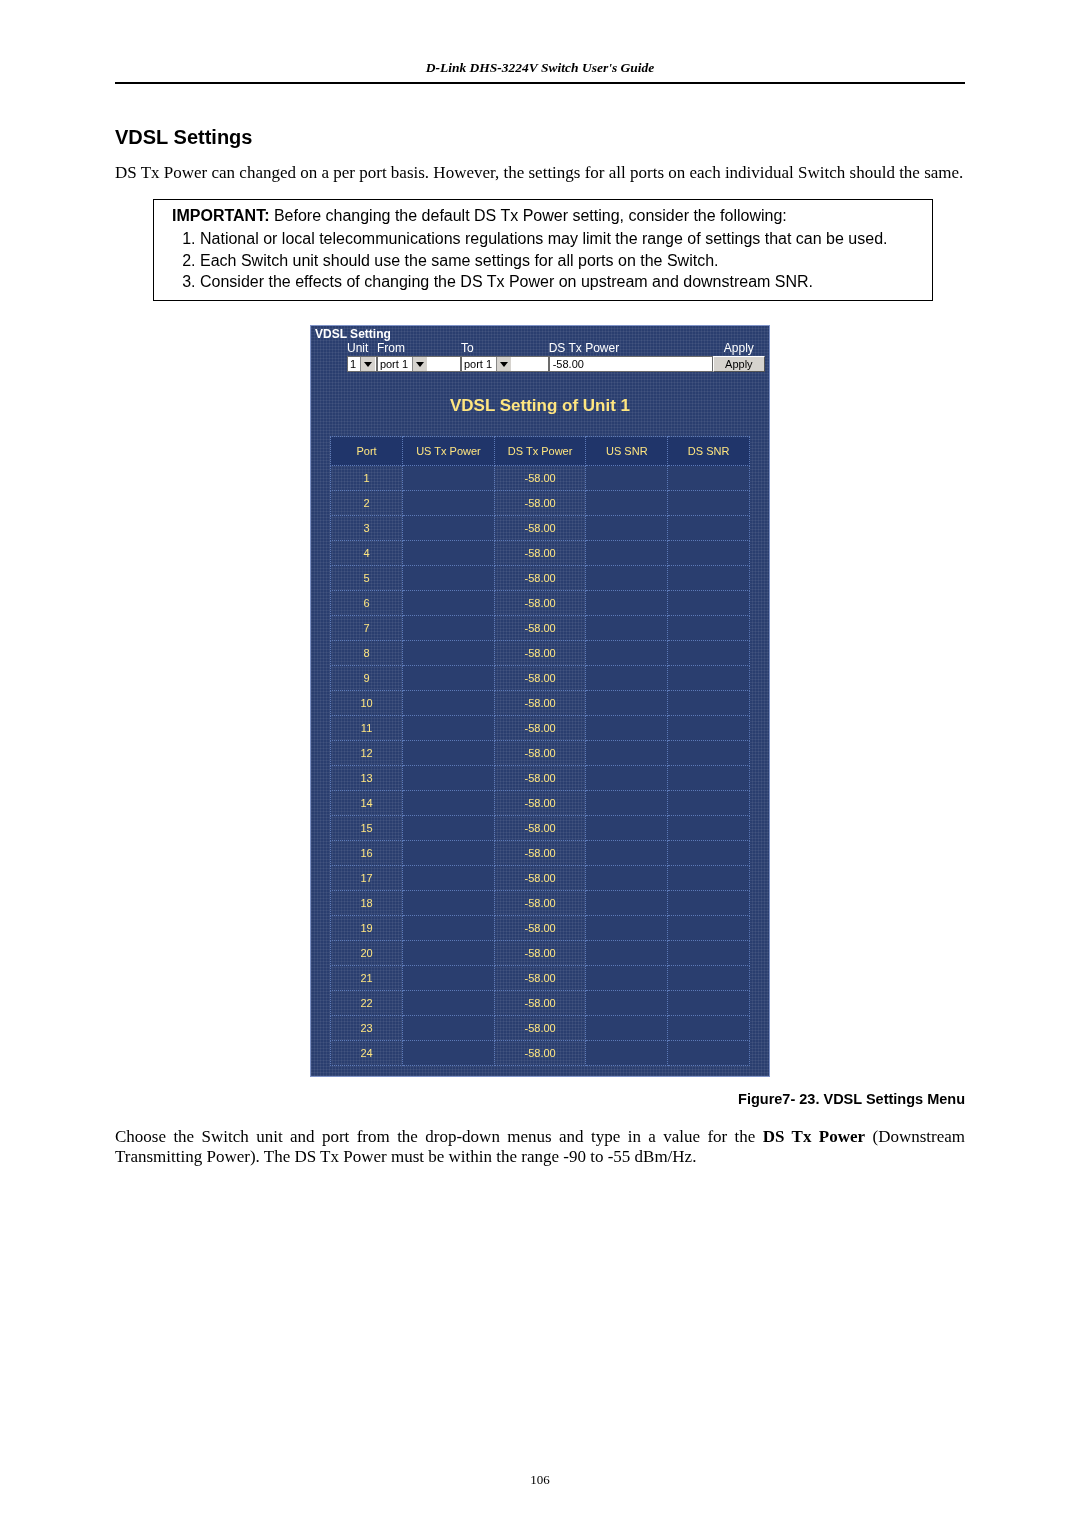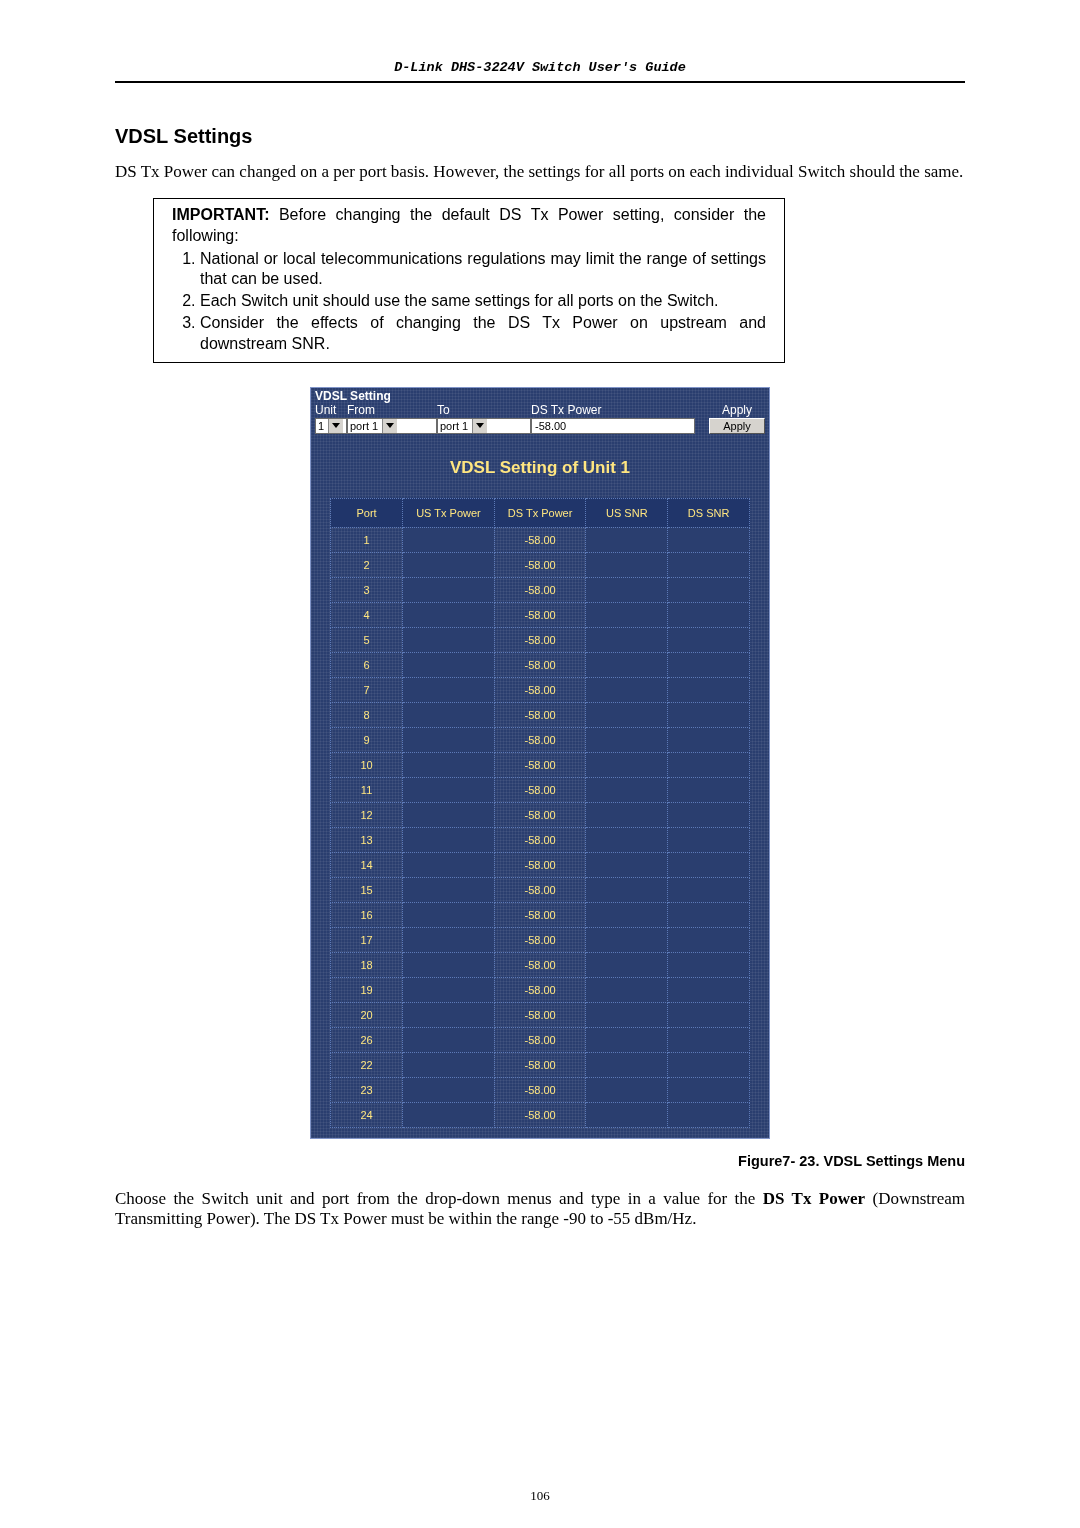--- a/index.html
+++ b/index.html
@@ -10,21 +10,21 @@
   }
   .page {
     width: 1080px;
     min-height: 1528px;
     box-sizing: border-box;
     padding: 60px 115px 40px 115px;
     position: relative;
   }
   .header-title {
     text-align: center;
-    font-family: Liberation Mono, monospace;
+    font-family: Liberation Serif, serif;
     font-size: 13.5px;
     font-style: italic;
     font-weight: bold;
     padding-bottom: 6px;
   }
   .header-rule {
     border: 0;
     border-top: 2px solid #000;
     margin: 0 0 42px 0;
   }
@@ -40,21 +40,21 @@
     text-align: justify;
   }
   .important-box {
     border: 1px solid #000;
     margin: 0 0 24px 38px;
     padding: 6px 18px 6px 18px;
     font-family: Arial, Helvetica, sans-serif;
     font-size: 16px;
     line-height: 1.3;
     text-align: justify;
-    width: 632px;
+    width: 780px;
     box-sizing: border-box;
   }
   .important-box ol {
     margin: 2px 0 0 0;
     padding-left: 28px;
   }
   .important-box li { margin-bottom: 1px; }
   .important-lead { font-weight: bold; }
 
   
@@ -75,21 +75,21 @@
   .control-row {
     display: flex;
     align-items: flex-start;
     padding: 0px 4px 4px 4px;
     gap: 0px;
   }
   .col {
     display: flex;
     flex-direction: column;
   }
-  .col-unit { width: 32px; }
+  .col-unit { width: 32px; margin-left: 32px; }
   .col-from { width: 90px; }
   .col-to   { width: 94px; }
   .col-pow  { width: 174px; flex: 1; }
   .col-apply{ width: 56px; text-align: center;}
   .col-label {
     color: #fff;
     font-family: Arial, sans-serif;
     font-size: 12px;
     line-height: 14px;
   }
@@ -165,21 +165,21 @@
   table.data td.us, table.data td.snr { background: #2a3e6f; }
   .figure-caption {
     text-align:right;
     font-family: Arial, Helvetica, sans-serif;
     font-weight: bold;
     font-size: 14.5px;
     margin: 10px 0 20px 0;
   }
   .page-number {
     position: absolute;
-    bottom: 24px;
+    bottom: 40px;
     left: 0; right: 0;
     text-align: center;
     font-size: 13px;
   }
   .bold { font-weight: bold; }
 </style>
 </head>
 <body>
 
 <div class="page">
@@ -382,21 +382,21 @@
             <td class="snr hatch"></td>
           </tr>
           <tr>
             <td>20</td>
             <td class="us hatch"></td>
             <td>-58.00</td>
             <td class="snr hatch"></td>
             <td class="snr hatch"></td>
           </tr>
           <tr>
-            <td>26</td>
+            <td>21</td>
             <td class="us hatch"></td>
             <td>-58.00</td>
             <td class="snr hatch"></td>
             <td class="snr hatch"></td>
           </tr>
           <tr>
             <td>22</td>
             <td class="us hatch"></td>
             <td>-58.00</td>
             <td class="snr hatch"></td>

